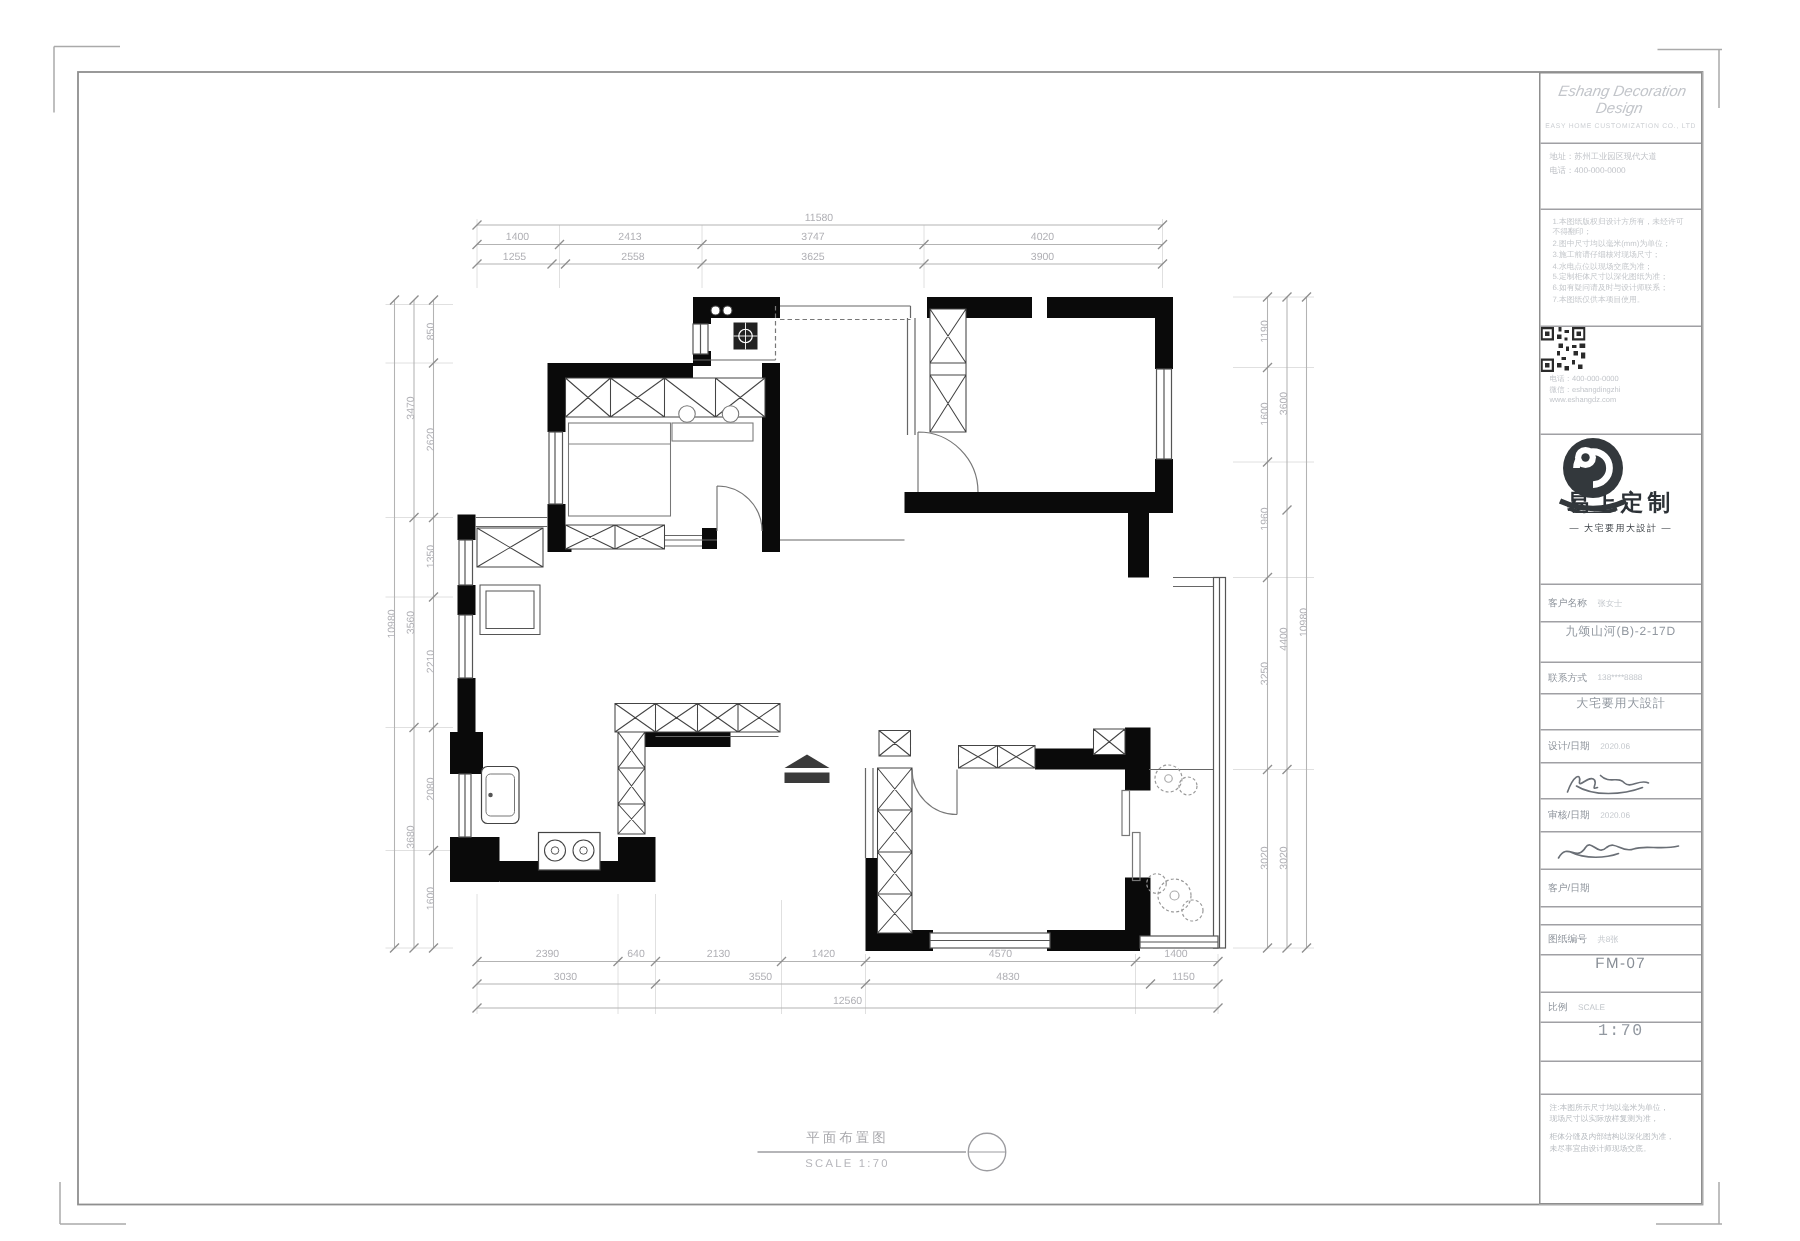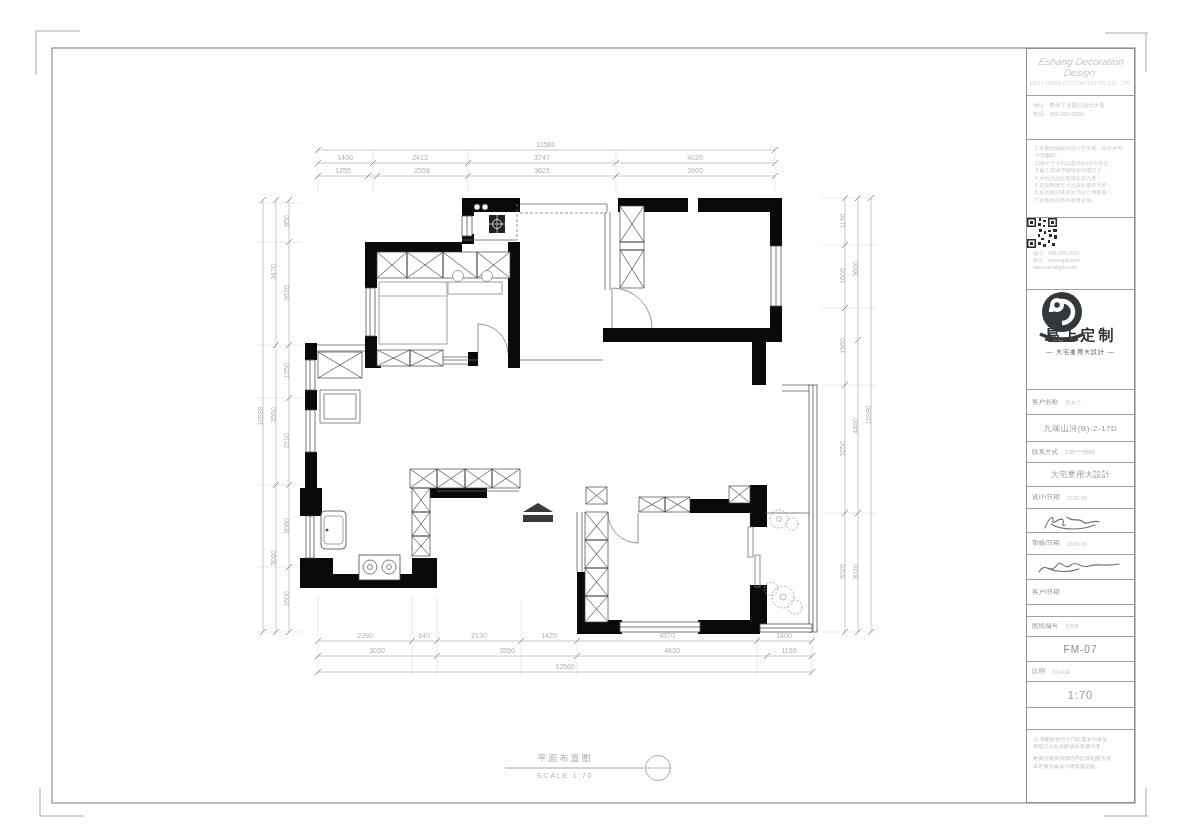--- a/index.html
+++ b/index.html
@@ -26,24 +26,24 @@
   .qrrow{padding:5px 6px;font-size:5px;color:#c3c6cb;}
   .qrtop{display:flex;gap:5px;}
   .qrlines{line-height:7px;padding-top:2px;}
   .qrbelow{margin-top:4px;line-height:7px;}
   .logorow{display:flex;flex-direction:column;align-items:center;justify-content:center;}
   .brand{font-size:15px;font-weight:bold;color:#2c3136;letter-spacing:3px;margin-top:4px;}
   .tagline{font-size:6px;color:#3c4146;margin-top:3px;letter-spacing:1px;}
   .lv{display:flex;align-items:center;padding:0 5px;font-size:6.5px;}
   .lv .lab{color:#8d939b;white-space:nowrap;}
   .lv .val{color:#c3c7cc;margin-left:7px;font-size:5.5px;white-space:nowrap;}
-  .ctr{display:flex;align-items:center;justify-content:center;font-size:8px;
+  .ctr{display:flex;align-items:flex-start;justify-content:center;font-size:8px;
        color:#9298a0;letter-spacing:.5px;text-align:center;}
   .f9{font-size:10px;color:#878d95;letter-spacing:1px;}
-  .f11{font-size:11px;color:#9298a0;letter-spacing:1px;}
+  .f11{font-size:11px;color:#9298a0;letter-spacing:1px;font-family:Liberation Mono, monospace;}
   .fnotes{padding:6px 6px;font-size:5.2px;line-height:7.2px;color:#b9bdc2;border-bottom:none;}
   .fnotes .gap{height:5px;}
 </style>
 </head>
 <body>
 
 <div class="sheet">
 
 <svg width="1200" height="827" viewBox="0 0 1200 827">
 

